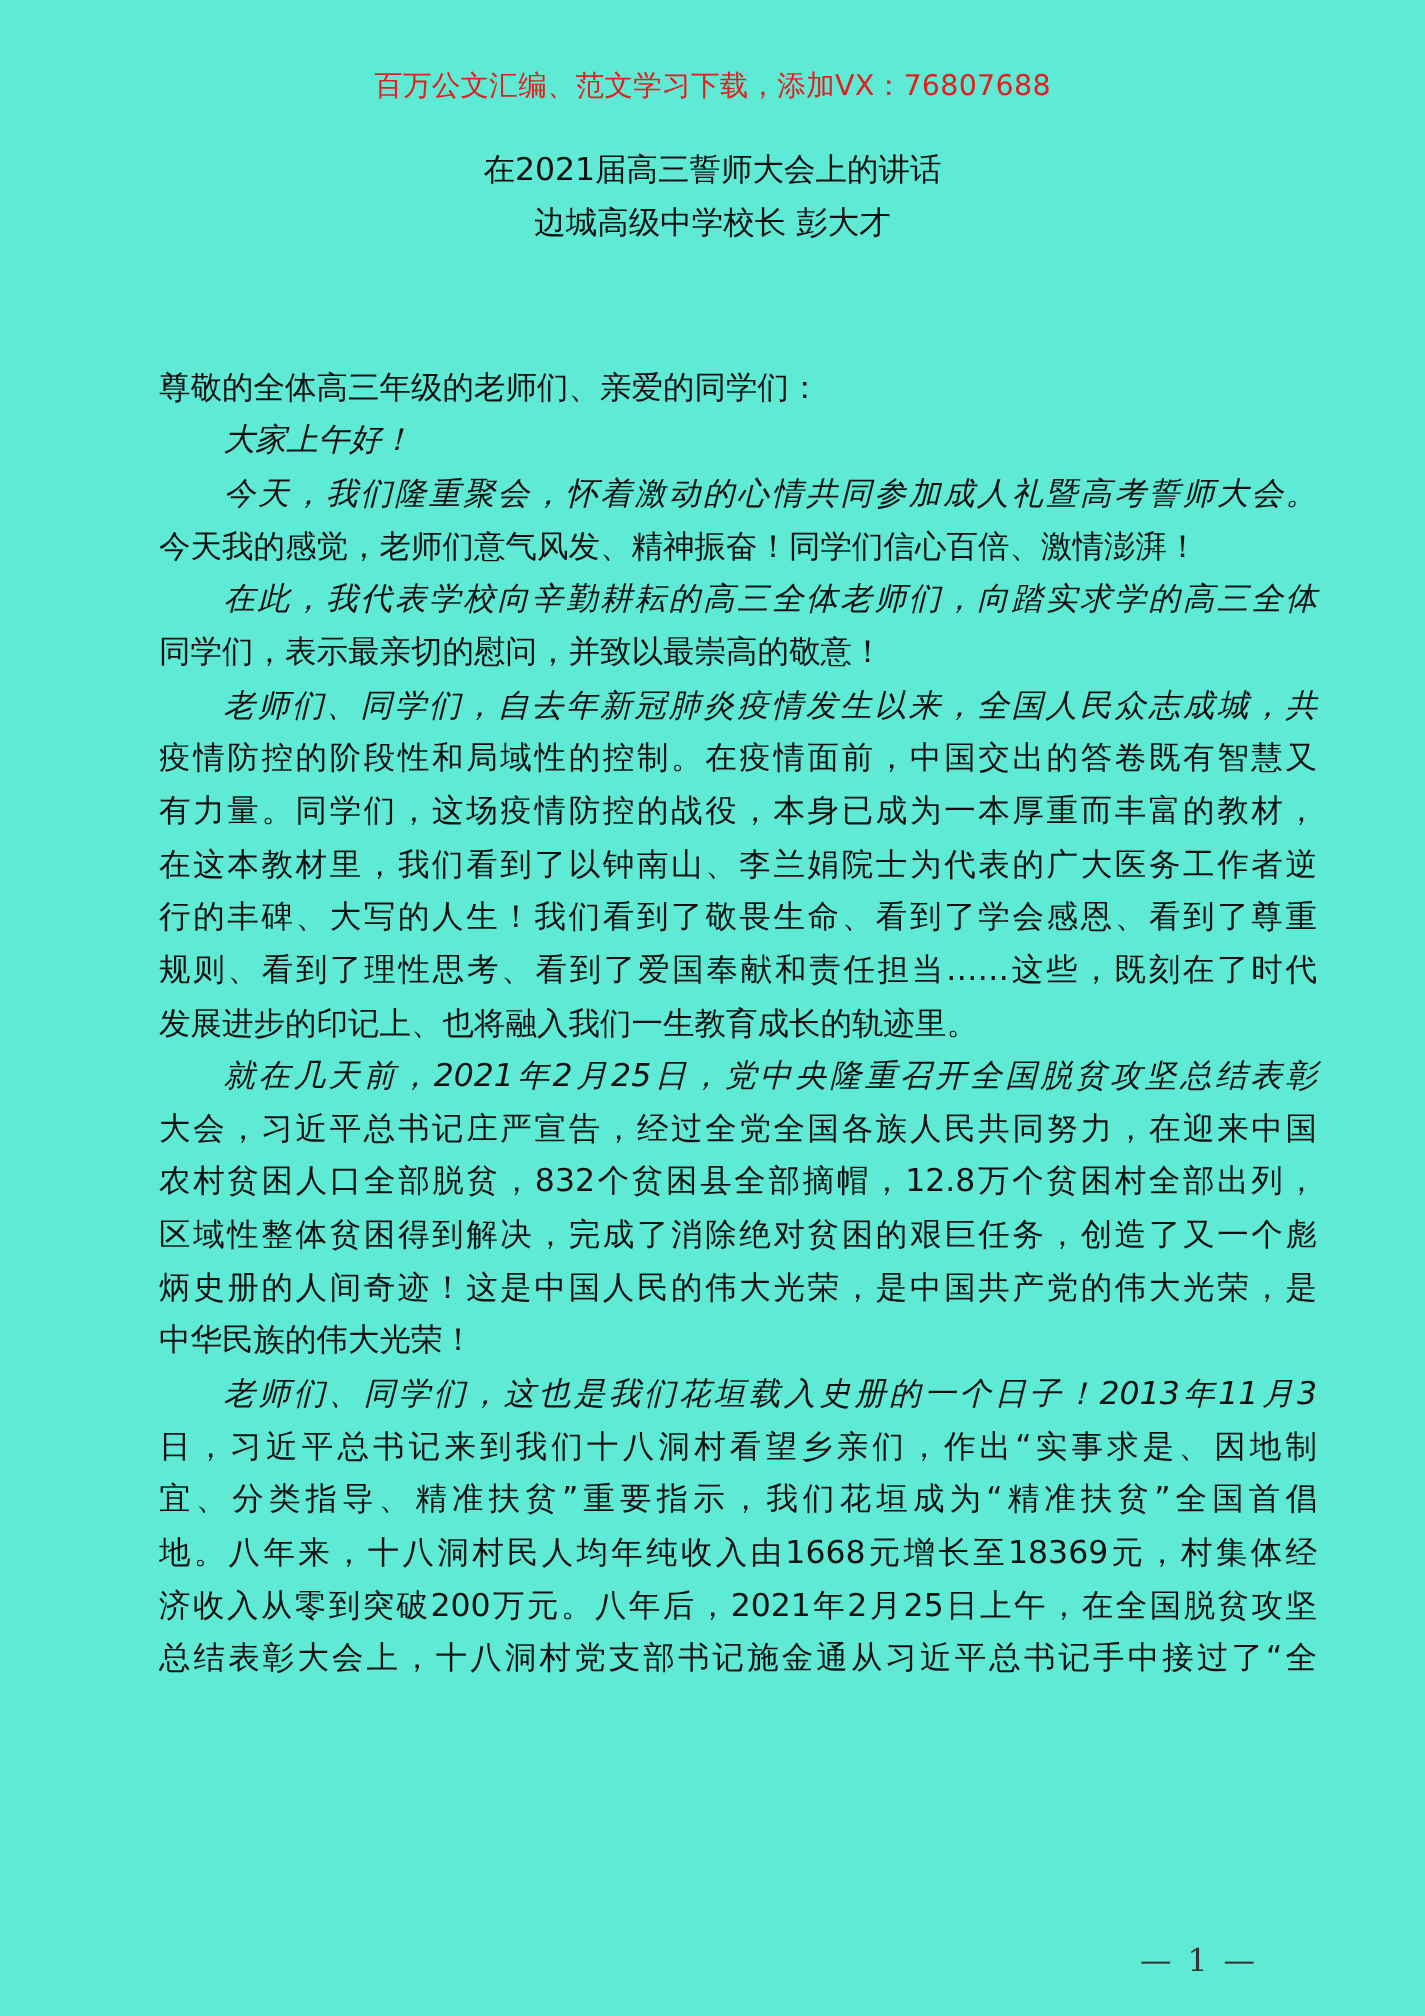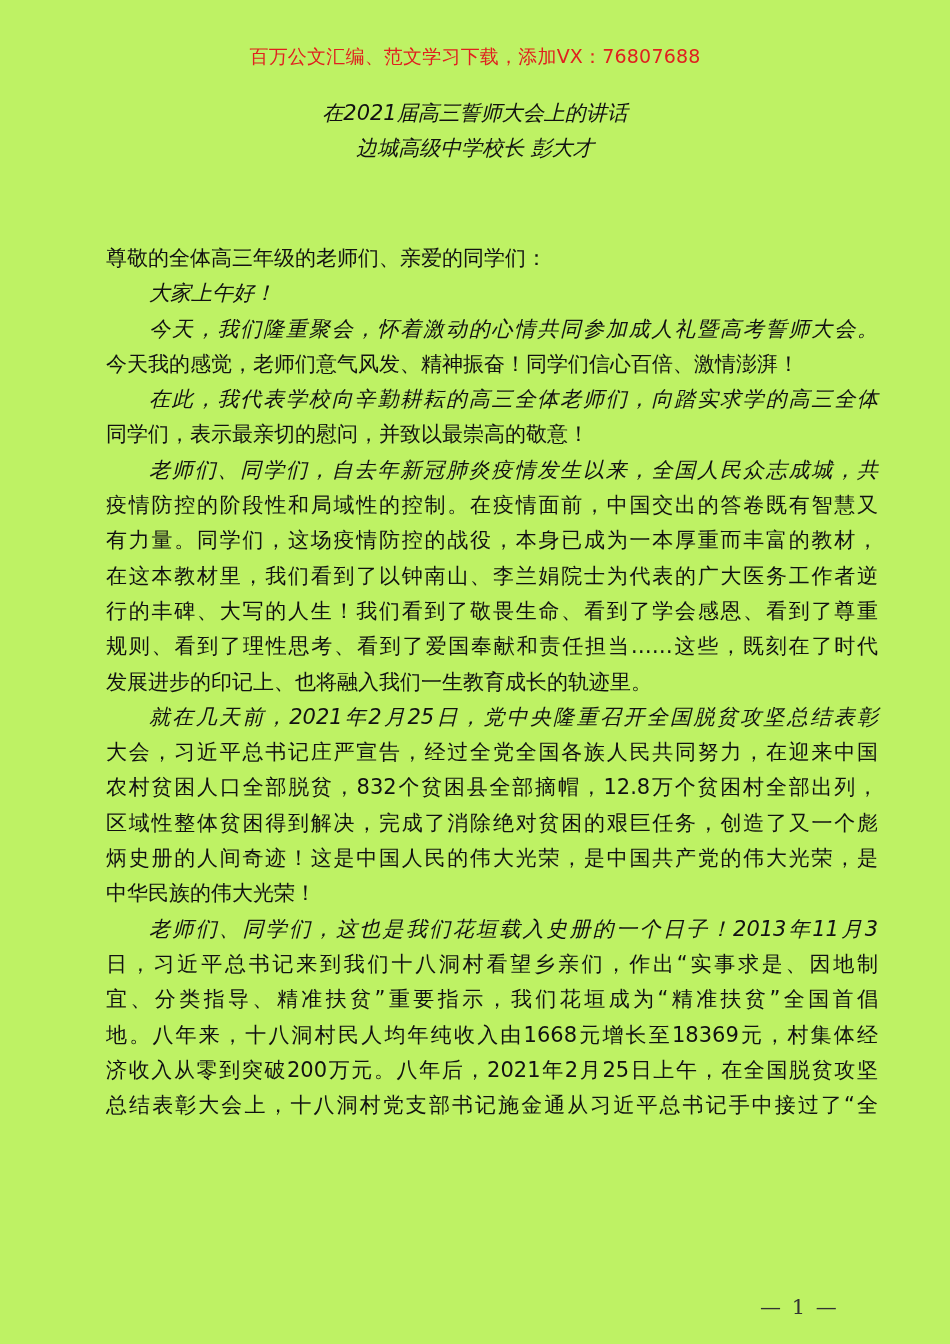--- a/index.html
+++ b/index.html
@@ -13,21 +13,21 @@
       position: relative;
       overflow: hidden;
       font-family: "DejaVu Sans", "Liberation Sans", sans-serif;
       color: #111111;
     }
     .page {
       position: absolute;
       left: 0; top: 0;
       width: 950px;
       height: 1344px;
-      background: #bef264;
+      background: #5eead4;
     }
     .watermark {
       position: absolute;
       top: 44px;
       left: 0;
       width: 950px;
       text-align: center;
       font-size: 19px;
       color: #e0201f;
       letter-spacing: 0.2px;
@@ -39,21 +39,20 @@
       left: 0;
       width: 950px;
       text-align: center;
     }
     .title-line {
       font-size: 21px;
       line-height: 35px;
       height: 35px;
       white-space: nowrap;
       color: #111;
-      font-style: italic;
     }
     .body-text {
       position: absolute;
       top: 241px;
       left: 90px;
       width: 772px;
       margin-left: 16px;
     }
     .line {
       font-size: 21px;

